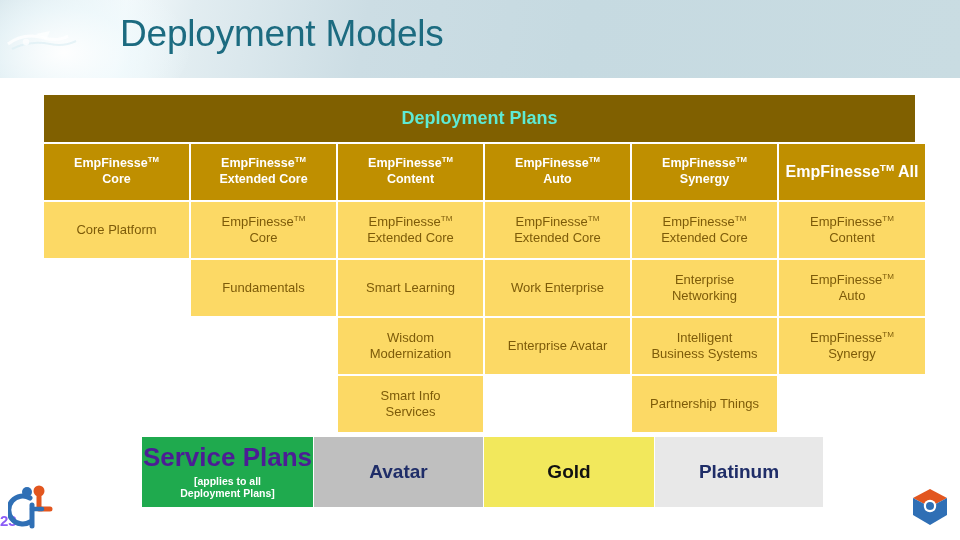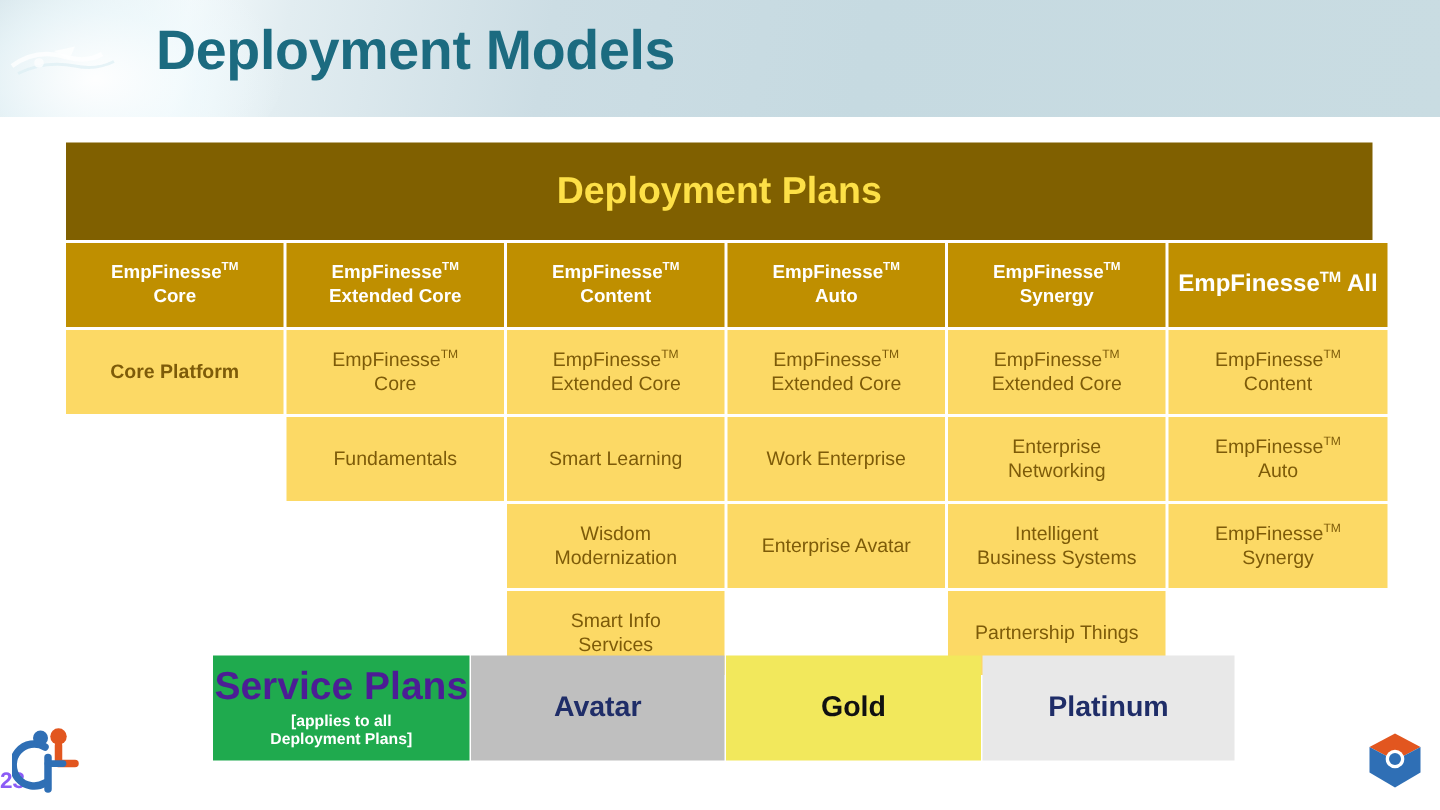--- a/index.html
+++ b/index.html
@@ -41,41 +41,41 @@
     opacity: 0.9;
   }
   #header-rule {
     position: absolute;
     left: 0; top: 78px;
     width: 960px; height: 2px;
     background: #ffffff;
   }
   #slide-title {
     position: absolute;
-    left: 104px; top: 13px;
+    left: 120px; top: 13px;
     font-size: 37px;
-    font-weight: bold;
+    font-weight: normal;
     color: #1c6b80;
     letter-spacing: -0.2px;
     white-space: nowrap;
   }
 
   
   #plans-table {
     position: absolute;
     left: 44px; top: 95px;
     width: 871px;
   }
 
   #plans-title-bar {
     width: 871px;
-    height: 65px;
+    height: 47px;
     background: #806000;
-    color: #fde047;
-    font-size: 25px;
+    color: #5eead4;
+    font-size: 18px;
     font-weight: bold;
     display: flex;
     align-items: center;
     justify-content: center;
   }
 
   .grid-row {
     display: grid;
     grid-template-columns: 145px 145px 145px 145px 145px 146px;
     column-gap: 2px;
@@ -100,21 +100,21 @@
     font-weight: bold;
     min-height: 56px;
   }
   .cell.head.small { font-size: 16px; }
 
   .cell.body {
     background: #fcd965;
     color: #7d5b09;
     font-size: 13px;
   }
-  .cell.body.first { background: #fcd965; font-weight: bold; }
+  .cell.body.first { background: #fcd965; }
 
   sup.tm { font-size: 0.62em; vertical-align: super; line-height: 0; }
 
   
   #service-row {
     position: absolute;
     left: 142px; top: 437px;
     display: grid;
     grid-template-columns: 171px 169px 170px 168px;
     column-gap: 1px;

